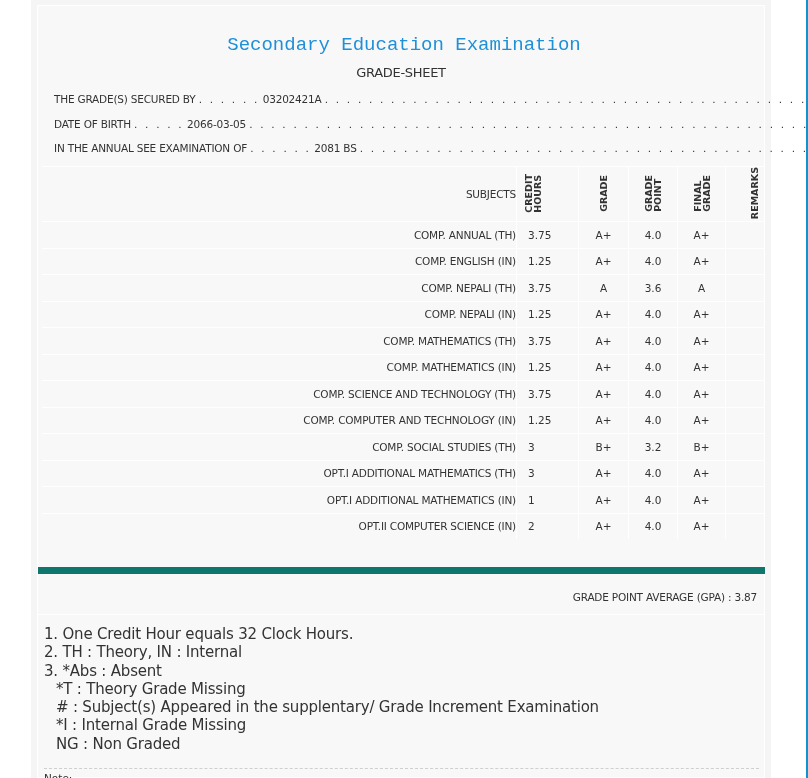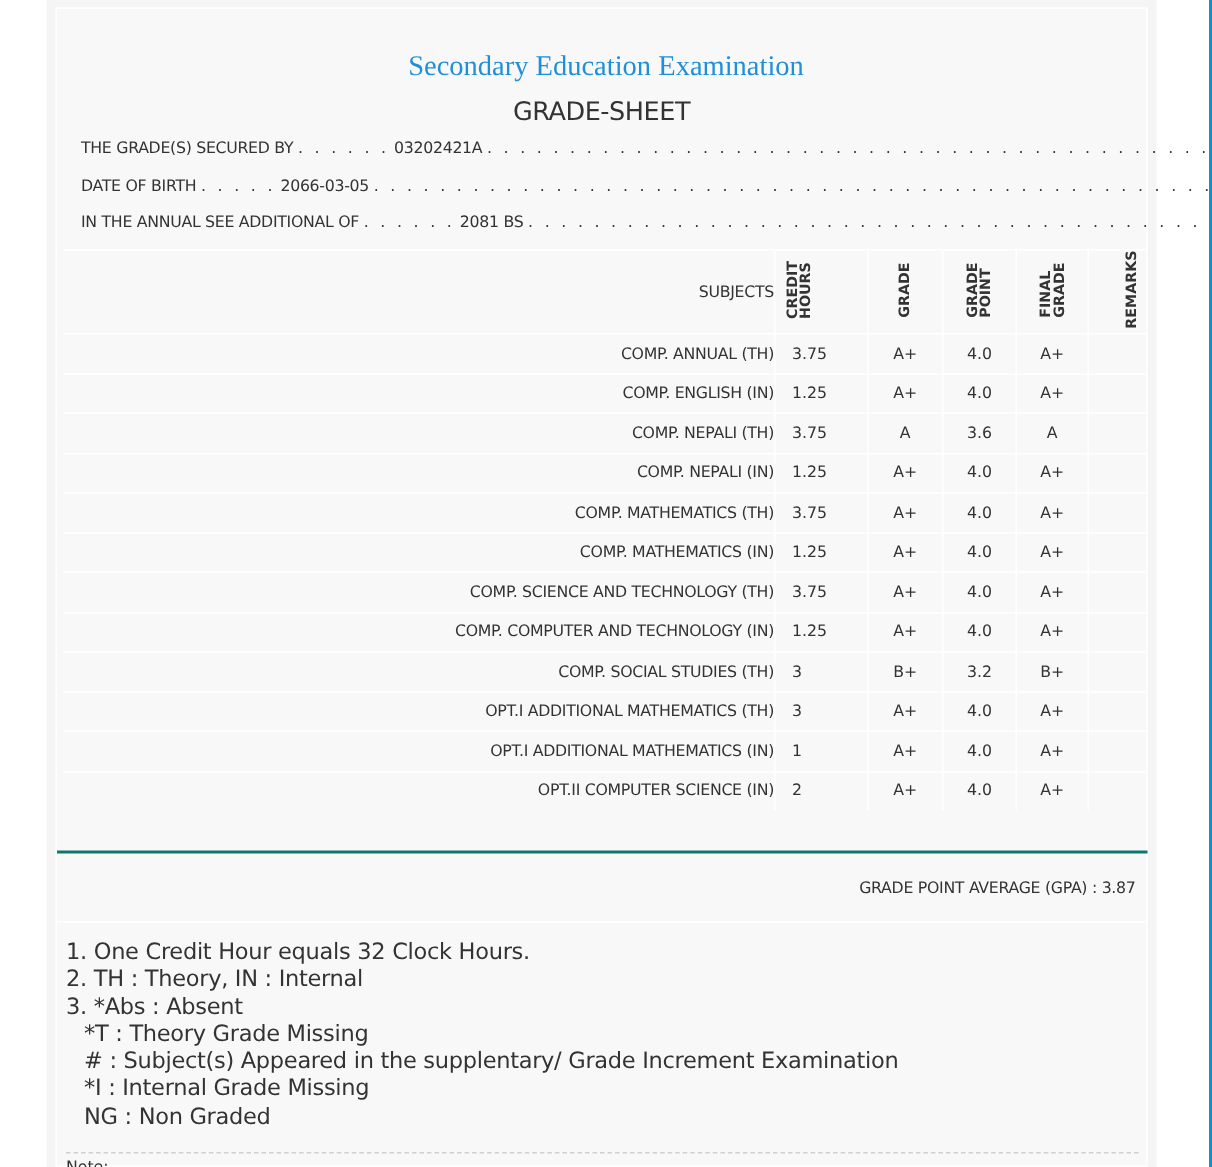--- a/index.html
+++ b/index.html
@@ -14,25 +14,25 @@
   }
   .inner {
     position:absolute; left:37px; top:5px; width:728px; height:773px;
     background:#f8f8f8; border:1px solid #ffffff; box-sizing:border-box;
   }
   .accent-bar {
     position:absolute; left:806px; top:0; width:2px; height:778px; background:#0a95d2;
   }
   .title {
     position:absolute; left:0; width:808px; top:34px; text-align:center;
-    font-family:Liberation Serif, serif; font-size:19px; color:#1f90d8;
+    font-family:Liberation Mono, monospace; font-size:19px; color:#1f90d8;
   }
   .subtitle {
     position:absolute; left:0; width:802px; top:65px; text-align:center;
-    font-size:17px; color:#333; letter-spacing:-0.3px;
+    font-size:13px; color:#333; letter-spacing:-0.3px;
   }
   .info-line {
     position:absolute; left:54px; font-size:10.5px; color:#333; white-space:nowrap; letter-spacing:-0.2px;
   }
   .dots { letter-spacing:2.2px; }
   table.grades {
     position:absolute; left:42px; top:166px; width:723px; border-collapse:collapse;
     font-size:10.5px; color:#333;
   }
   table.grades td, table.grades th {
@@ -46,21 +46,21 @@
   .col-gp { width:48px; border-left:1px solid #fff; text-align:center;}
   .col-fg { width:47px; border-left:1px solid #fff; text-align:center;}
   .col-rm { border-left:1px solid #fff; }
   .vhead {
     display:inline-block; writing-mode:vertical-rl; transform:rotate(180deg);
     font-weight:bold; font-size:9.5px; line-height:9px; text-align:left; color:#333;
     white-space:pre-line;
   }
   .gpa-row {
     position:absolute; left:38px; top:567px; width:727px; height:48px;
-    border-top:2px solid #0f766e; border-bottom:1px solid #fff; box-sizing:border-box;
+    border-top:7px solid #0f766e; border-bottom:1px solid #fff; box-sizing:border-box;
   }
   .gpa {
     position:absolute; right:8px; top:17px; font-size:10.5px; color:#333; letter-spacing:-0.2px;
   }
   .notes {
     position:absolute; left:44px; top:625px; font-size:15px; color:#333; line-height:18.3px; letter-spacing:-0.2px;
   }
   .notes .indent { padding-left:12px; }
   .dash-line {
     position:absolute; left:44px; top:768px; width:715px; border-top:1px dashed #cfcfcf;
@@ -85,21 +85,21 @@
   <span>03202421A</span>
   <span class="dots">. . . . . . . . . . . . . . . . . . . . . . . . . . . . . . . . . . . . . . . . . . . . . . . . . . . . . . . .</span>
 </div>
 <div class="info-line" style="top:118px;">
   <span>DATE OF BIRTH</span>
   <span class="dots">. . . . .</span>
   <span>2066-03-05</span>
   <span class="dots">. . . . . . . . . . . . . . . . . . . . . . . . . . . . . . . . . . . . . . . . . . . . . . . . . . . . . . . . . . . . . .</span>
 </div>
 <div class="info-line" style="top:142px;">
-  <span>IN THE ANNUAL SEE ADDITIONAL OF</span>
+  <span>IN THE ANNUAL SEE EXAMINATION OF</span>
   <span class="dots">. . . . . .</span>
   <span>2081 BS</span>
   <span class="dots">. . . . . . . . . . . . . . . . . . . . . . . . . . . . . . . . . . . . . . . . .</span>
   
 </div>
 
 <table class="grades">
   <thead>
     <tr>
       <th class="col-subj">SUBJECTS</th>

